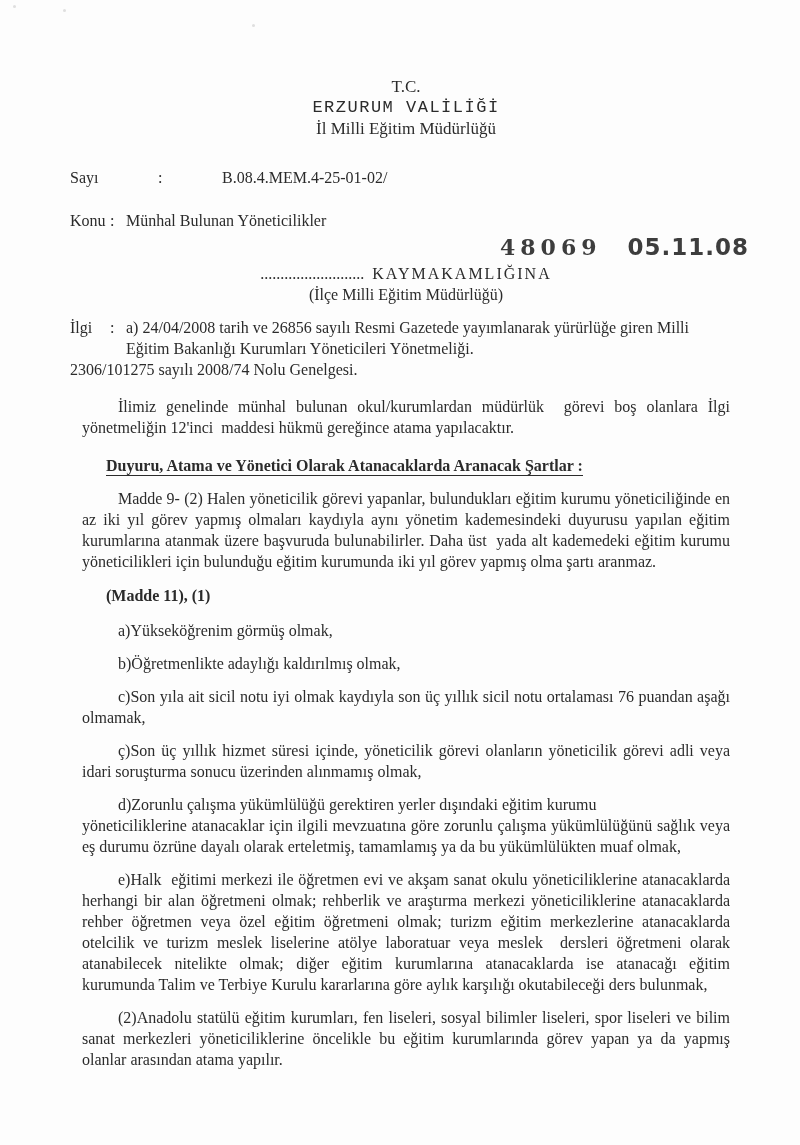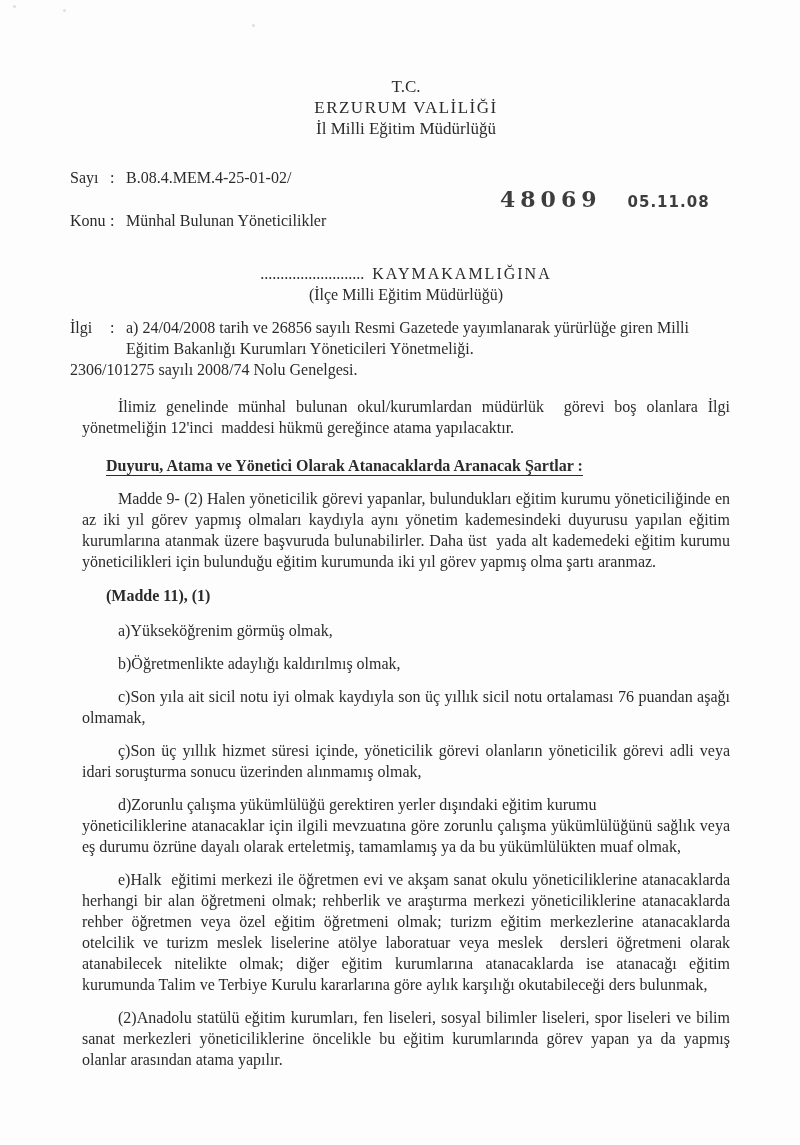--- a/index.html
+++ b/index.html
@@ -8,33 +8,33 @@
     width:800px;height:1145px;
     box-sizing:border-box;
     padding:76px 58px 0 70px;
     background:#fdfdfd;
     font-family:"Liberation Serif",serif;
     font-size:16px;line-height:21px;
     color:#2b2b2b;
     overflow:hidden;
   }
   .letterhead{text-align:center;font-size:17px;line-height:21px;}
-  .letterhead .office{letter-spacing:1.5px;}
+  .letterhead .office{letter-spacing:1.5px;font-family:Liberation Mono, monospace;}
   .meta-line{display:flex;}
   .mlabel{flex:0 0 40px;}
   .mcolon{flex:0 0 16px;}
-  .sayi{margin-top:28px;}
+  .sayi{margin-top:28px;gap:48px;}
   .konu{margin-top:22px;}
   .stamp{
     position:absolute;left:500px;top:189px;
     display:flex;align-items:baseline;gap:26px;
     color:#3d3d3d;
   }
   .stamp-no{font-family:"DejaVu Serif",serif;font-weight:bold;font-size:22px;letter-spacing:5px;}
-  .stamp-date{font-family:"DejaVu Sans",sans-serif;font-weight:600;font-size:15px;letter-spacing:1px;}
+  .stamp-date{font-family:"DejaVu Sans",sans-serif;font-weight:600;font-size:23px;letter-spacing:1px;margin-top:48px;}
   .recipient{margin-top:32px;text-align:center;line-height:21px;}
   .recipient-title{letter-spacing:2px;}
   .ilgi{margin-top:12px;}
   .ilgi-row{display:flex;}
   .ilgi-content{flex:1;}
   .fj{text-align:justify;text-align-last:justify;}
   .para{margin:12px;text-indent:36px;text-align:justify;white-space:pre-wrap;}
   .intro{margin-top:16px;}
   .heading{margin:17px 0 0 0;padding-left:36px;font-weight:bold;font-size:16px;line-height:21px;}
   .heading .u{border-bottom:1.5px solid #2b2b2b;padding-bottom:1px;}

